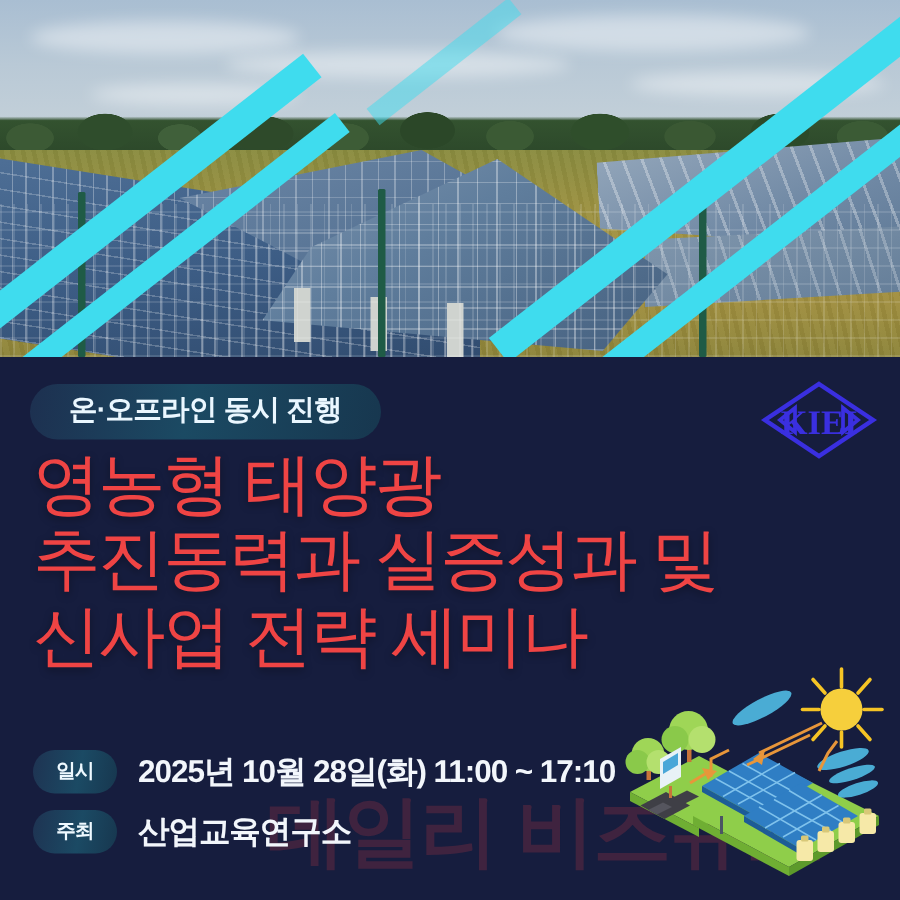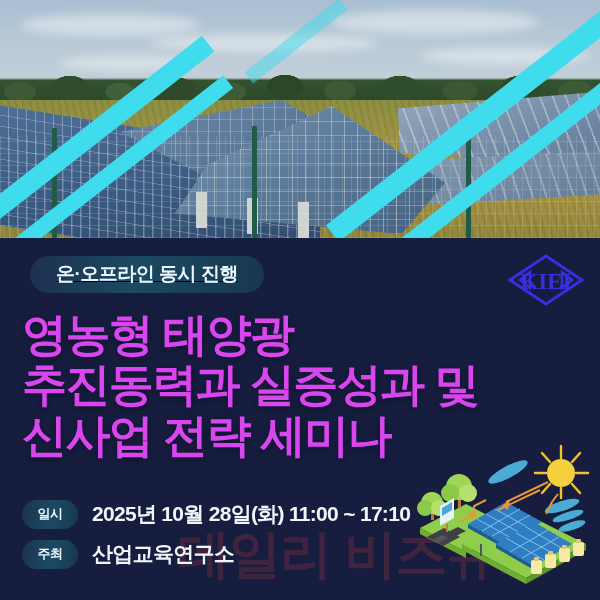--- a/index.html
+++ b/index.html
@@ -172,24 +172,23 @@
   
   .dark {
     position: absolute;
     left: 0; top: 238px;
     width: 600px; height: 362px;
     background: #161d3e;
   }
 
   .badge-row {
     position: absolute;
-    left: 30px; top: 18px;
+    left: 20px; top: 18px;
     display: flex;
     align-items: flex-start;
-    text-decoration: underline;
   }
   .badge {
     display: inline-block;
     padding: 8px 26px 10px;
     border-radius: 22px;
     background: linear-gradient(100deg, #1d3050 0%, #1b4a63 45%, #17374f 100%);
     color: #eaf7ff;
     font-size: 19px;
     font-weight: bold;
     letter-spacing: -0.5px;
@@ -199,24 +198,24 @@
 
   .logo {
     position: absolute;
     right: 14px; top: 14px;
     width: 80px; height: 56px;
   }
   .logo svg { display:block; }
 
   .title {
     position: absolute;
-    left: 22px; top: 72px;
-    color: #d946ef;
+    left: 22px; top: 60px;
+    color: #ef4444;
     font-size: 45px;
-    font-weight: bold;
+    font-weight: normal;
     line-height: 1.12;
     letter-spacing: -1.6px;
     white-space: nowrap;
     text-shadow: 0 2px 6px rgba(0,0,0,0.35);
   }
   .title .line { display: block; }
 
   .info {
     position: absolute;
     left: 22px; top: 256px;

